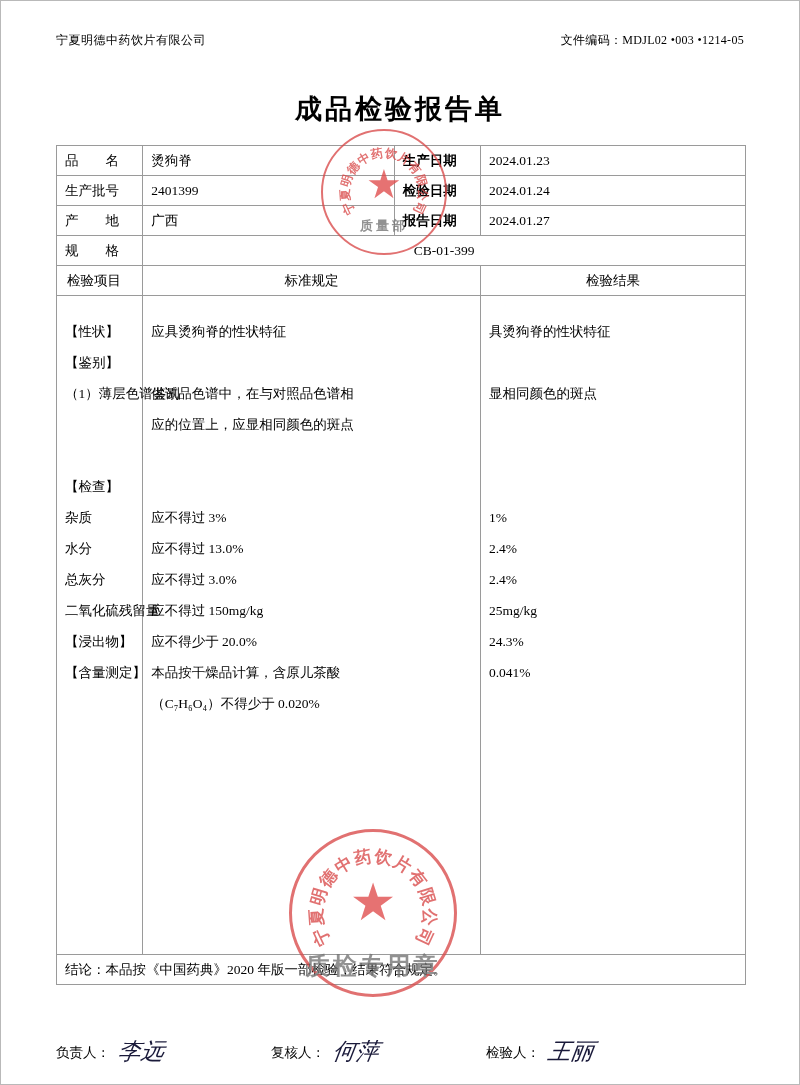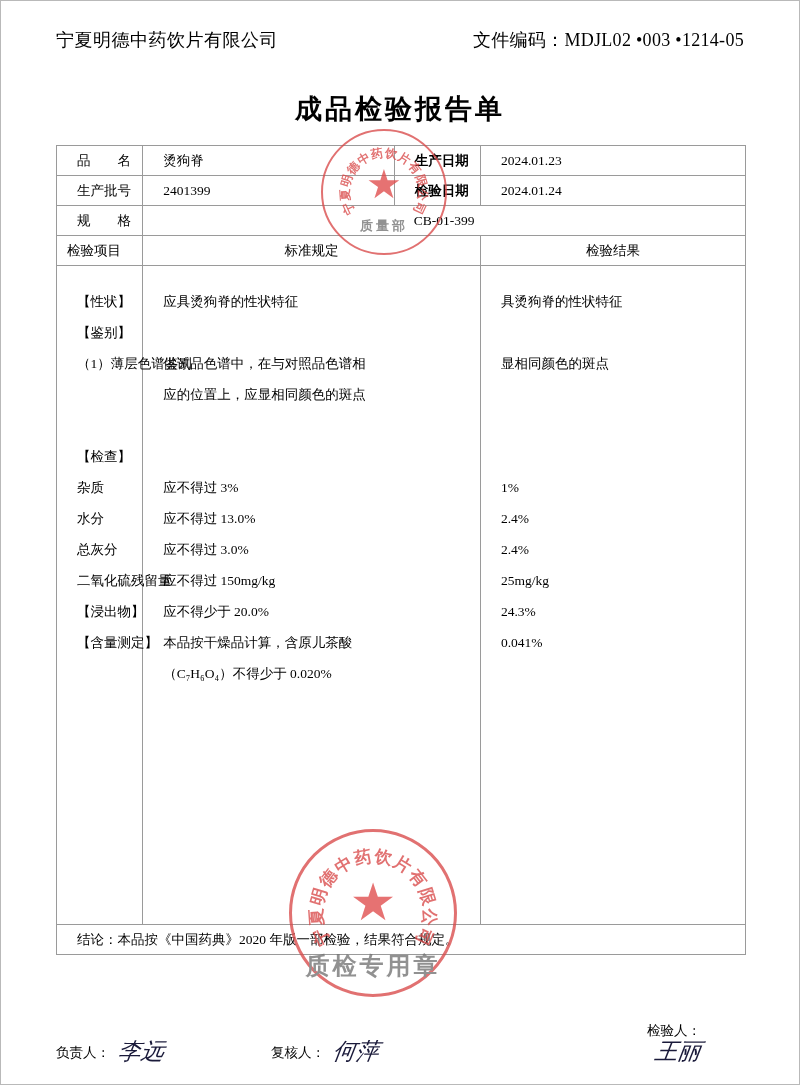--- a/index.html
+++ b/index.html
@@ -23,21 +23,21 @@
     border: 1px solid #b9b9b9;
     background: #fff;
   }
   .header-row {
     position: absolute;
     top: 30px;
     left: 55px;
     right: 55px;
     display: flex;
     justify-content: space-between;
-    font-size: 18px;
+    font-size: 12px;
     line-height: 18px;
   }
   .company-name { letter-spacing: 0.5px; }
   .doc-code { letter-spacing: 0.3px; }
 
   .title {
     position: absolute;
     top: 90px;
     left: 0;
     width: 100%;
@@ -51,21 +51,21 @@
     position: absolute;
     top: 144px;
     left: 55px;
     width: 690px;
     border-collapse: collapse;
     table-layout: fixed;
   }
   table.main td {
     border: 1px solid #9a9a9a;
     font-size: 13.5px;
-    padding: 0 20px;
+    padding: 0 8px;
     vertical-align: middle;
     height: 30px;
     box-sizing: border-box;
   }
   .lbl {
     width: 78px;
     white-space: nowrap;
   }
   .lbl2 { width: 78px; white-space: nowrap; font-weight: bold; }
   .val2 { width: 240px; }
@@ -124,21 +124,21 @@
     font-family: "DejaVu Serif", serif;
     font-style: italic;
     font-size: 23px;
     color: #1a1a3a;
     margin-left: 8px;
     line-height: 22px;
     transform: skewX(-8deg);
   }
   .sign-a { width: 215px; }
   .sign-b { width: 215px; align-items: flex-end; }
-  .sign-c { width: 215px; flex-direction: column; }
+  .sign-c { width: 215px; }
 
   
   .stamp {
     position: absolute;
     border-radius: 50%;
     border: 3px solid #d94a4a;
     color: #d94a4a;
     opacity: 0.78;
     pointer-events: none;
   }
@@ -212,20 +212,26 @@
       <td class="lbl">品　　名</td>
       <td style="width:228px">烫狗脊</td>
       <td class="lbl2">生产日期</td>
       <td class="val2">2024.01.23</td>
     </tr>
     <tr>
       <td class="lbl">生产批号</td>
       <td>2401399</td>
       <td class="lbl2">检验日期</td>
       <td class="val2">2024.01.24</td>
+    </tr>
+    <tr>
+      <td class="lbl">产　　地</td>
+      <td>广西</td>
+      <td class="lbl2">报告日期</td>
+      <td class="val2">2024.01.27</td>
     </tr>
     <tr>
       <td class="lbl">规　　格</td>
       <td class="spec-center" colspan="3">CB-01-399</td>
     </tr>
 
     <tr class="insp-head">
       <td class="c1" colspan="1">检验项目</td>
       <td class="c2" colspan="2">标准规定</td>
       <td class="c3">检验结果</td>

